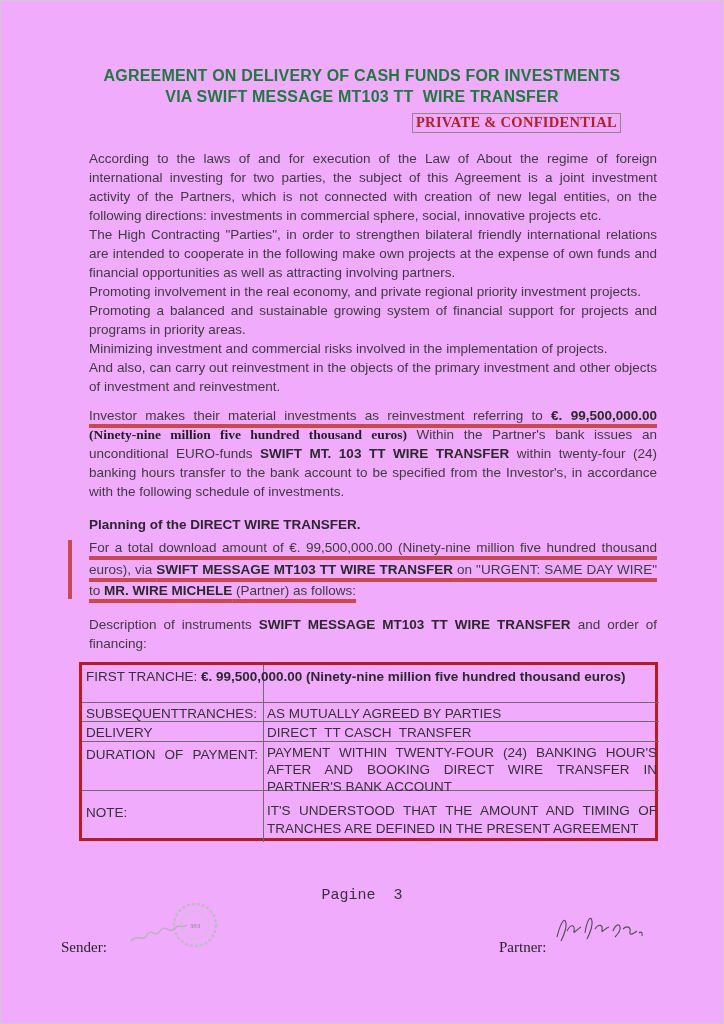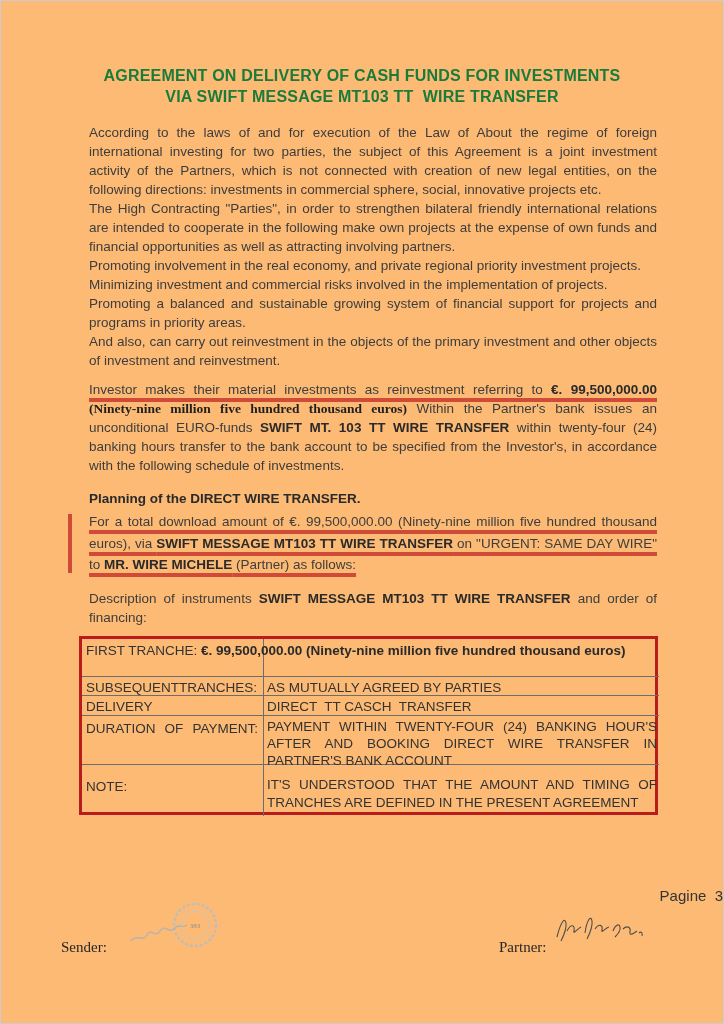--- a/index.html
+++ b/index.html
@@ -1,18 +1,18 @@
 <!DOCTYPE html>
 <html><head>
 <meta charset="utf-8">
 <style>
   html,body{margin:0;padding:0;background:#e8e8e8;}
   .page{
     position:relative;width:724px;height:1024px;margin:0 auto;
-    background:#fdba74;border:1px solid #cccccc;box-sizing:border-box;
+    background:#f0abfc;border:1px solid #cccccc;box-sizing:border-box;
     font-family:"Liberation Sans",sans-serif;color:#3d3d3d;overflow:hidden;
   }
   .title{margin:64px 20px 0;text-align:center;font-weight:bold;font-size:16px;line-height:21px;color:#1b7b3a;letter-spacing:.2px;}
   .title .t2{white-space:pre;}
   .conf-box{
     width:fit-content;margin:6px 102px 0 auto;border:1px solid #8a8a8a;
     padding:0 3px 1px;font-family:"Liberation Serif",serif;font-weight:bold;
     font-size:14.5px;color:#b32220;letter-spacing:.3px;
   }
   .bodycol{margin:16px 76px 0 88px;width:568px;font-size:13.5px;line-height:19px;text-align:justify;}
@@ -39,43 +39,46 @@
   .tcell{position:absolute;z-index:1;}
   .trow1{left:0;top:3px;width:573px;padding-left:184px;text-indent:-180px;line-height:18px;box-sizing:border-box;}
   .lab2{left:4px;top:40px;} .val2{left:185px;top:40px;}
   .lab3{left:4px;top:59px;} .val3{left:185px;top:59px;}
   .lab4{left:4px;top:81px;width:172px;text-align:justify;text-align-last:justify;}
   .val4{left:185px;top:79px;width:390px;text-align:justify;}
   .lab5{left:4px;top:139px;}
   .val5{left:185px;top:137px;width:390px;text-align:justify;line-height:18px;}
   .val3 span{white-space:pre;}
   
-  .pagine{position:absolute;left:0;top:886px;width:100%;text-align:right;font-family:Liberation Sans, sans-serif;font-size:15px;color:#333;white-space:pre;}
+  .pagine{position:absolute;left:0;top:886px;width:100%;text-align:center;font-family:Liberation Mono, monospace;font-size:15px;color:#333;white-space:pre;}
   .sender{position:absolute;left:60px;top:938px;font-family:"Liberation Serif",serif;font-size:15px;color:#262626;}
   .partner{position:absolute;left:498px;top:938px;font-family:"Liberation Serif",serif;font-size:15px;color:#262626;}
   .seal{position:absolute;left:126px;top:894px;}
   .psig{position:absolute;left:550px;top:906px;}
 </style>
 </head>
 <body>
 
 <div class="page">
 
   <div class="title">
     <div class="t1">AGREEMENT ON DELIVERY OF CASH FUNDS FOR INVESTMENTS</div>
     <div class="t2">VIA SWIFT MESSAGE MT103 TT  WIRE TRANSFER</div>
   </div>
 
+  <div class="conf-box">
+    <span>PRIVATE &amp; CONFIDENTIAL</span>
+  </div>
 
   <div class="bodycol">
     <p>According to the laws of and for execution of the Law of About the regime of foreign international investing for two parties, the subject of this Agreement is a joint investment activity of the Partners, which is not connected with creation of new legal entities, on the following directions: investments in commercial sphere, social, innovative projects etc.</p>
     <p>The High Contracting "Parties", in order to strengthen bilateral friendly international relations are intended to cooperate in the following make own projects at the expense of own funds and financial opportunities as well as attracting involving partners.</p>
     <p>Promoting involvement in the real economy, and private regional priority investment projects.</p>
+    <p>Promoting a balanced and sustainable growing system of financial support for projects and programs in priority areas.</p>
     <p>Minimizing investment and commercial risks involved in the implementation of projects.</p>
-    <p>Promoting a balanced and sustainable growing system of financial support for projects and programs in priority areas.</p>
     <p>And also, can carry out reinvestment in the objects of the primary investment and other objects of investment and reinvestment.</p>
 
     <p class="p-investor"><span class="redline"><span>Investor makes their material investments as reinvestment referring to </span><b>€. 99,500,000.00</b></span><span class="serifbold"> (Ninety-nine million five hundred thousand euros)</span><span> Within the Partner's bank issues an unconditional EURO-funds </span><b>SWIFT MT. 103 TT WIRE TRANSFER</b><span> within twenty-four (24) banking hours transfer to the bank account to be specified from the Investor's, in accordance with the following schedule of investments.</span></p>
 
     <p class="p-planning">Planning of the DIRECT WIRE TRANSFER.</p>
 
     <p class="p-total"><span class="red-bar"></span><span class="redline"><span>For a total download amount of €. 99,500,000.00 (Ninety-nine million five hundred thousand euros), via </span><b>SWIFT MESSAGE MT103 TT WIRE TRANSFER</b><span> on "URGENT: SAME DAY WIRE" to </span><b>MR. WIRE MICHELE</b><span> (Partner) as follows:</span></span></p>
 
     <p class="p-desc"><span>Description of instruments </span><b>SWIFT MESSAGE MT103 TT WIRE TRANSFER</b><span> and order of financing:</span></p>
 

